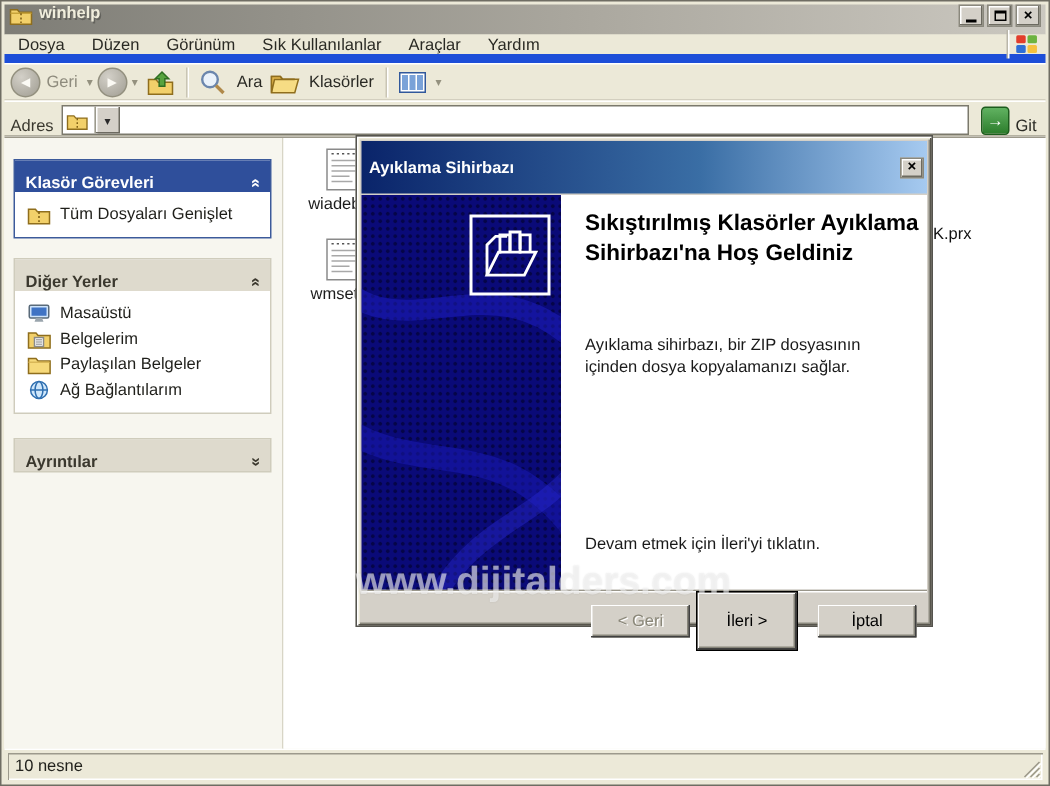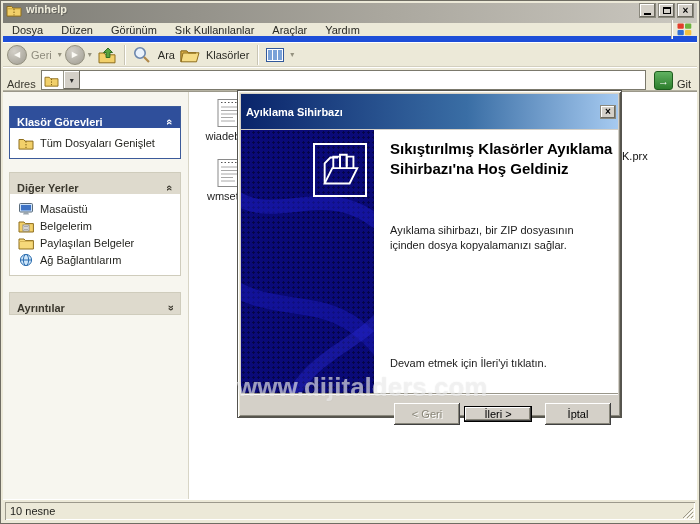--- a/index.html
+++ b/index.html
@@ -105,21 +105,21 @@
   .wz-white { flex:1; background:#fff; position:relative; }
   .wz-head { position:absolute; left:16px; top:9px; width:226px; font-size:15px; font-weight:bold; line-height:1.35; color:#000; }
   .wz-body { position:absolute; left:16px; top:93px; width:210px; line-height:1.35; color:#1a1a1a; }
   .wz-instr { position:absolute; left:16px; top:227px; width:220px; color:#1a1a1a; }
   .wz-sep { height:2px; margin:0 3px; border-top:1px solid #99968a; border-bottom:1px solid #fff; }
   .wz-footer { height:38px; display:flex; align-items:center; justify-content:flex-end; padding-right:10px; }
   .btn { width:66px; height:22px; background:#d4d0c8; border:none;
     box-shadow:inset -1px -1px 0 #404040, inset 1px 1px 0 #fff, inset -2px -2px 0 #87857a;
     display:flex; align-items:center; justify-content:center; font-size:11px; color:#000; }
   .btn.disabled { color:#8a8779; text-shadow:1px 1px 0 #fff; }
-  .btn.default { border:1px solid #000; width:68px; height:16px; }
+  .btn.default { border:1px solid #000; width:68px; height:40px; }
   .btn + .btn { margin-left:4px; }
   .btn.cancel { margin-left:13px; }
 
   .watermark { position:absolute; left:237px; top:372px; z-index:20; font-size:26px; font-weight:bold;
     letter-spacing:0px; color:rgba(255,255,255,.55); text-shadow:0 0 1px rgba(120,120,120,.25); white-space:nowrap; }
 </style>
 </head>
 <body>
 
 <div class="window">

